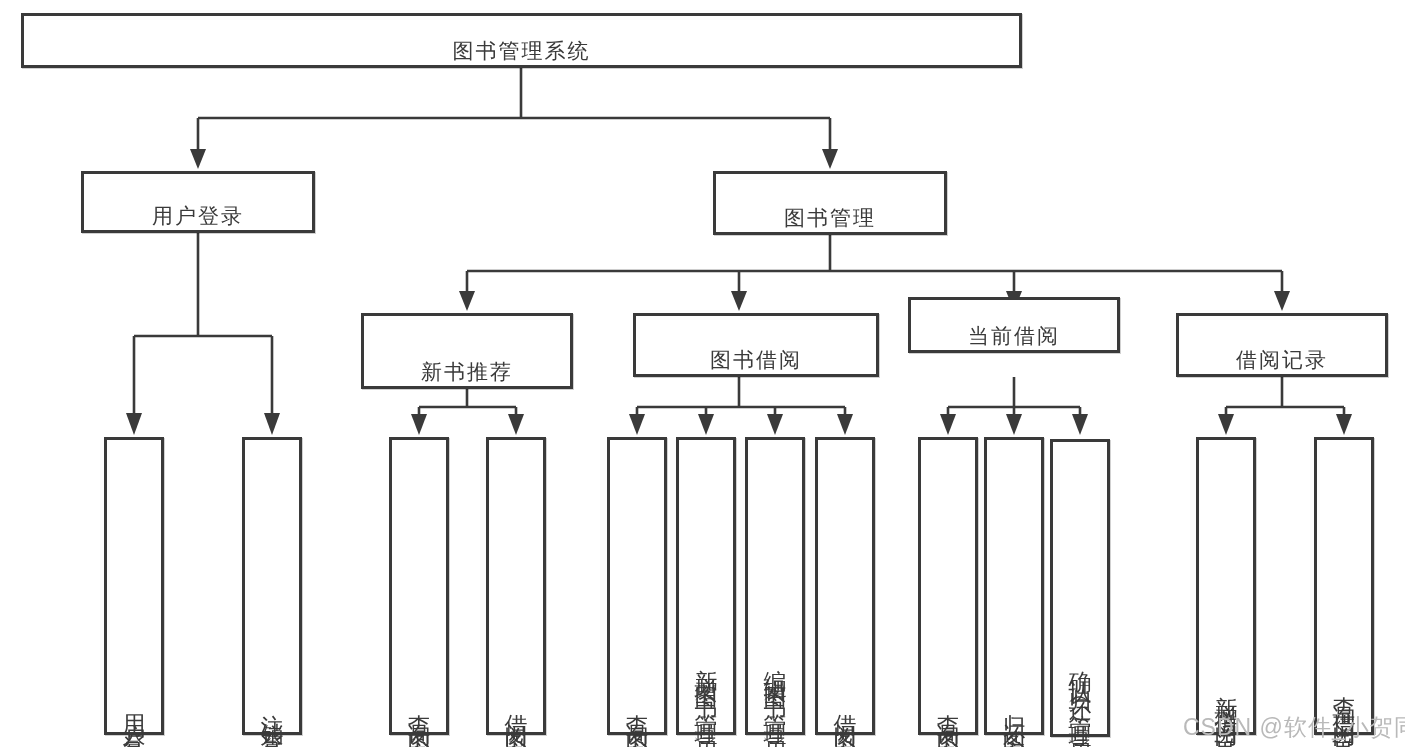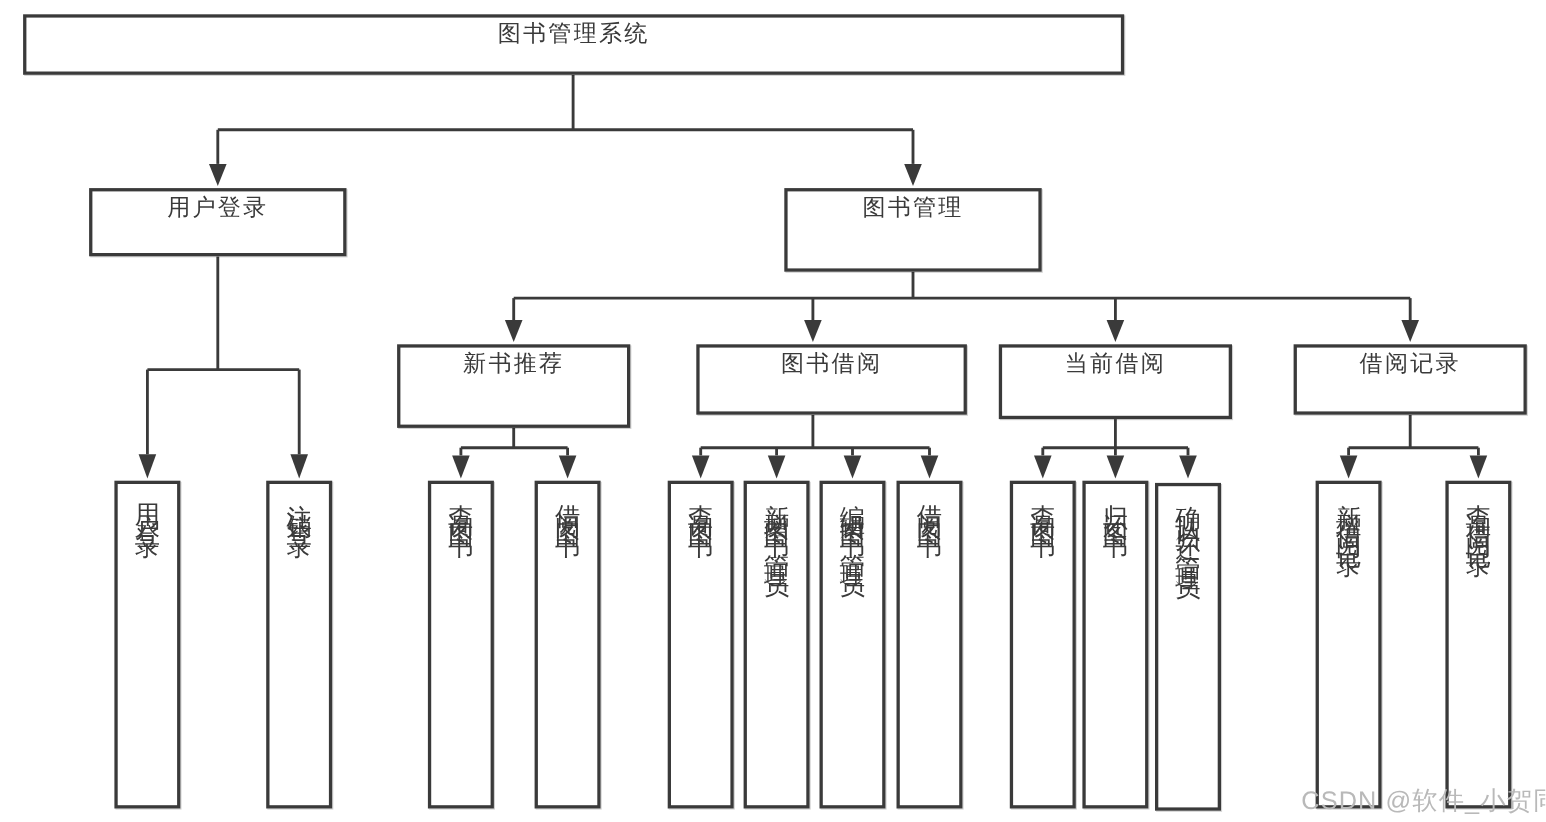--- a/index.html
+++ b/index.html
@@ -27,21 +27,21 @@
   }
   svg.connectors polygon {
     fill: var(--line, #3a3a3a);
   }
   .node {
     position: absolute;
     background: #ffffff;
     border: 3px solid var(--line, #3a3a3a);
     box-sizing: border-box;
     display: flex;
-    align-items: flex-start;
+    align-items: flex-end;
     justify-content: center;
     box-shadow: 1px 1px 0 rgba(0,0,0,0.18);
   }
   .node.h span {
     font-size: 21px;
     letter-spacing: 2px;
     white-space: nowrap;
     color: var(--text, #3a3a3a);
   }
   .node.v span {
@@ -129,31 +129,31 @@
       <polygon points="1336,414 1352,414 1344,435"></polygon>
   </svg>
 
   <div class="node h" style="left:21px; top:13px; width:1001px; height:55px">
     <span>图书管理系统</span>
   </div>
 
   <div class="node h" style="left:81px; top:171px; width:234px; height:62px">
     <span>用户登录</span>
   </div>
-  <div class="node h" style="left:713px; top:171px; width:234px; height:76px">
+  <div class="node h" style="left:713px; top:171px; width:234px; height:64px">
     <span>图书管理</span>
   </div>
 
   <div class="node h" style="left:361px; top:313px; width:212px; height:76px">
     <span>新书推荐</span>
   </div>
   <div class="node h" style="left:633px; top:313px; width:246px; height:64px">
     <span>图书借阅</span>
   </div>
-  <div class="node h" style="left:908px; top:313px; width:212px; height:68px">
+  <div class="node h" style="left:908px; top:297px; width:212px; height:56px">
     <span>当前借阅</span>
   </div>
   <div class="node h" style="left:1176px; top:313px; width:212px; height:64px">
     <span>借阅记录</span>
   </div>
 
   <div class="node v" style="left:104px; top:437px; width:60px; height:298px">
     <span>用户登录</span>
   </div>
   <div class="node v" style="left:242px; top:437px; width:60px; height:298px">

